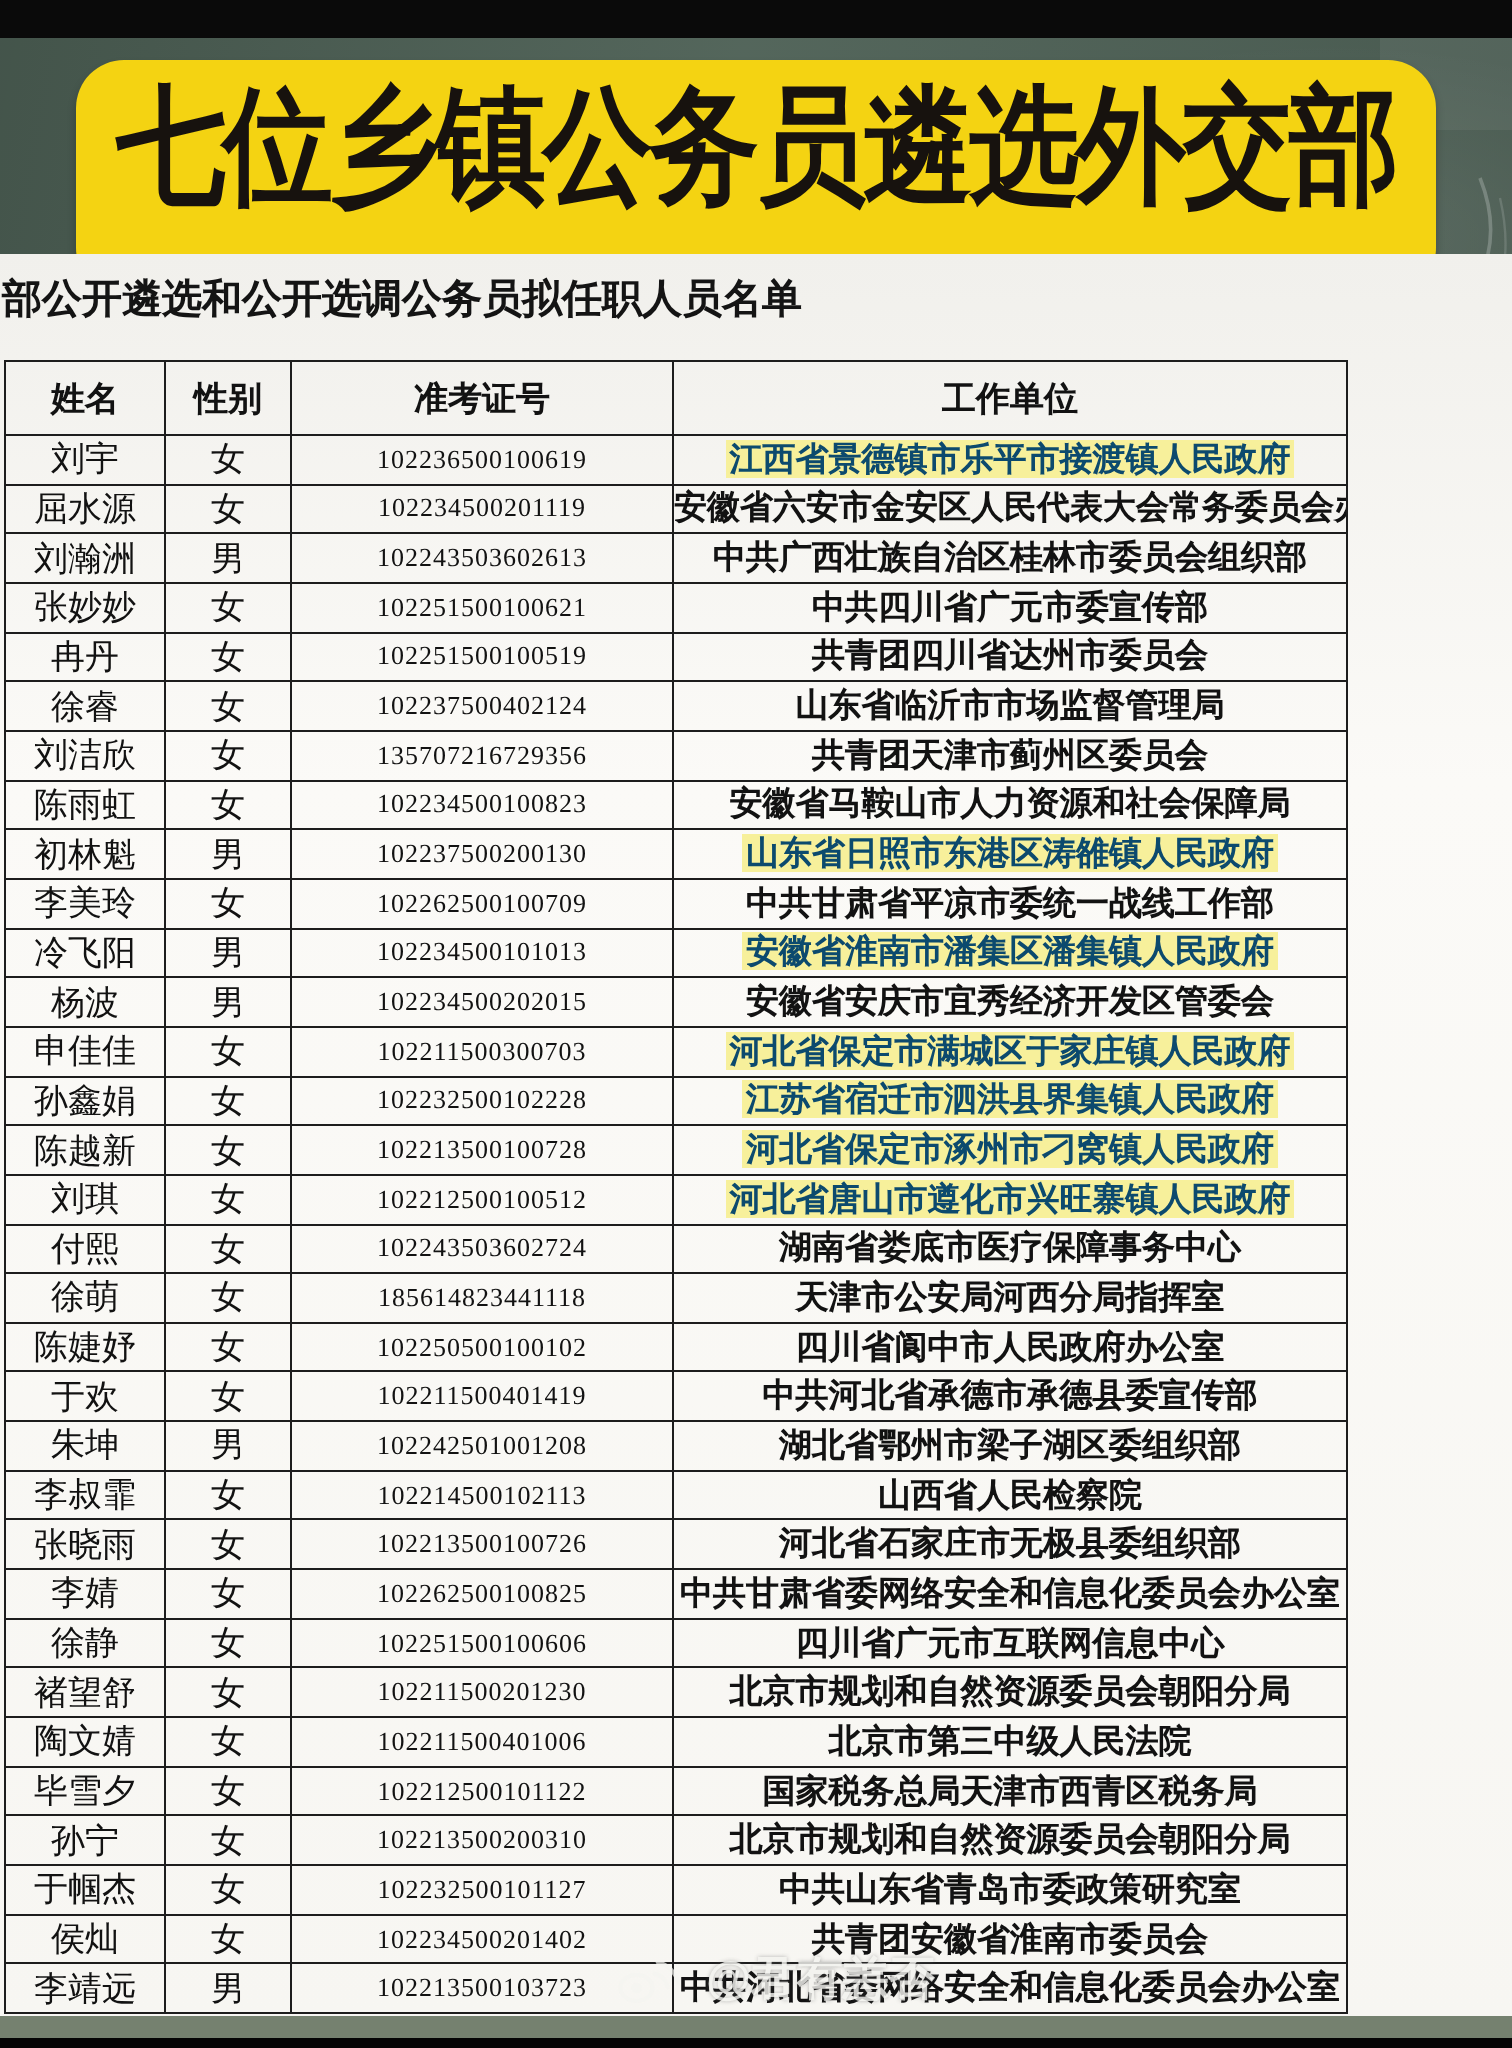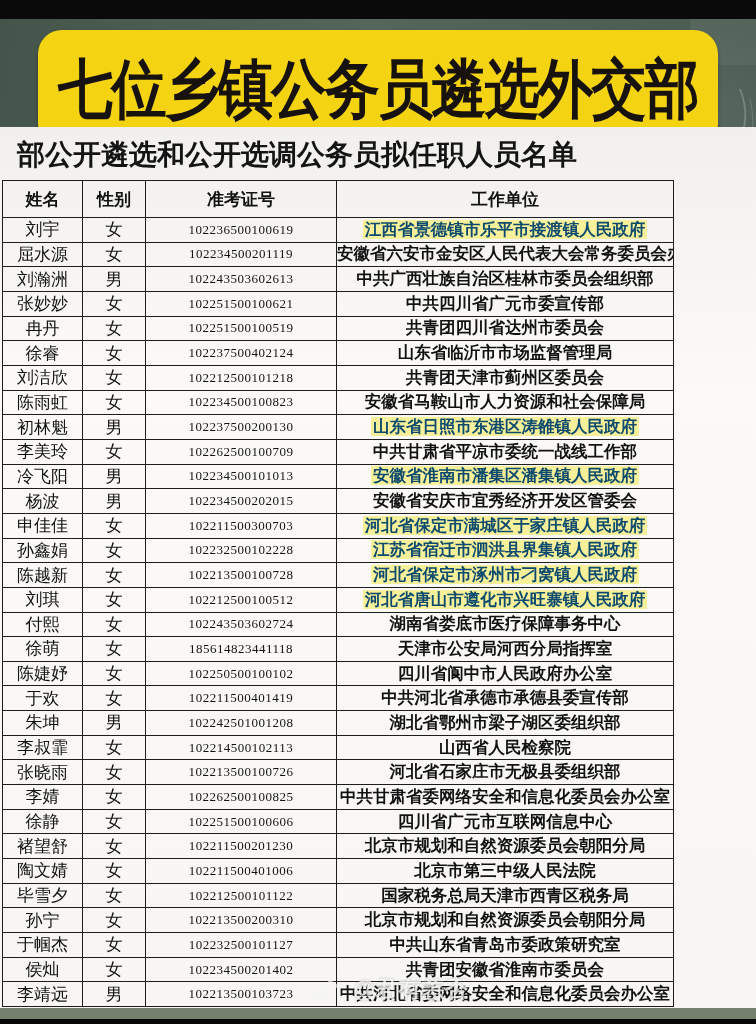--- a/index.html
+++ b/index.html
@@ -22,37 +22,37 @@
     background-color:var(--chalk);
     background-image:
       radial-gradient(ellipse 420px 180px at 28% 22%, rgba(255,255,255,.07), transparent 70%),
       radial-gradient(ellipse 300px 140px at 88% 10%, rgba(255,255,255,.09), transparent 70%),
       linear-gradient(100deg, rgba(0,0,0,.12) 0%, rgba(255,255,255,.04) 40%, rgba(0,0,0,.10) 100%);
   }
   .chalk-marks{position:absolute;left:0;top:0;width:756px;height:220px;pointer-events:none;}
   .banner{
     position:absolute;left:38px;top:30px;width:680px;height:118px;
     background:var(--banner-bg);border-radius:24px;
-    display:flex;align-items:center;justify-content:center;
+    display:flex;align-items:flex-start;justify-content:center;
     box-shadow:0 3px 4px rgba(0,0,0,.25);
   }
   .banner-title{
     margin:0;font-size:64px;font-weight:900;letter-spacing:-2px;
     color:var(--banner-text);white-space:nowrap;
     transform:scaleX(.86);transform-origin:center;
     font-family:"Liberation Sans","DejaVu Sans",sans-serif;
   }
   .sheet{
     position:absolute;left:0;top:127px;width:756px;height:881px;
     background:linear-gradient(#f1f0ec, #fbfaf7 30%, #f7f6f2);
   }
   .doc-heading{
     position:absolute;left:1px;top:9px;margin:0;
     font-family:"Liberation Serif","DejaVu Serif",serif;
-    font-weight:bold;font-size:28px;color:#141414;white-space:nowrap;padding-left:16px;
+    font-weight:bold;font-size:20px;color:#141414;white-space:nowrap;
   }
   table.roster{
     position:absolute;left:2px;top:53px;width:672px;
     border-collapse:collapse;table-layout:fixed;
     font-family:"Liberation Serif","DejaVu Serif",serif;color:#121212;
   }
   .roster th,.roster td{
     border:1.4px solid var(--line);
     text-align:center;vertical-align:middle;
     padding:0;overflow:hidden;white-space:nowrap;
@@ -149,21 +149,21 @@
         </tr>
         <tr>
           <td class="col-name">徐睿</td>
           <td class="col-gender">女</td>
           <td class="col-id">102237500402124</td>
           <td class="col-unit"><span>山东省临沂市市场监督管理局</span></td>
         </tr>
         <tr>
           <td class="col-name">刘洁欣</td>
           <td class="col-gender">女</td>
-          <td class="col-id">102212500101218</td>
+          <td class="col-id">135707216729356</td>
           <td class="col-unit"><span>共青团天津市蓟州区委员会</span></td>
         </tr>
         <tr>
           <td class="col-name">陈雨虹</td>
           <td class="col-gender">女</td>
           <td class="col-id">102234500100823</td>
           <td class="col-unit"><span>安徽省马鞍山市人力资源和社会保障局</span></td>
         </tr>
         <tr>
           <td class="col-name">初林魁</td>

